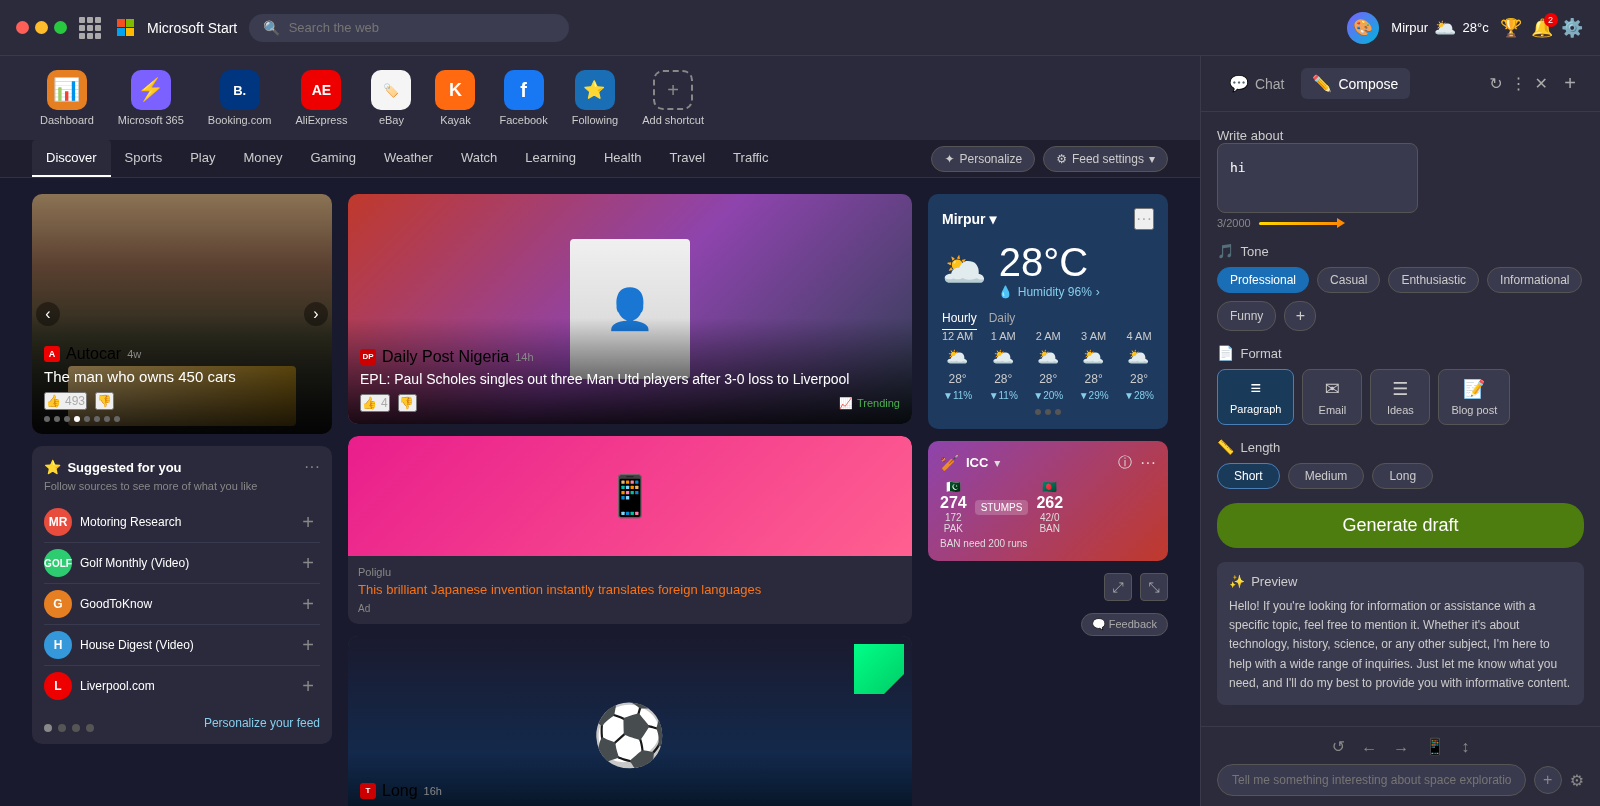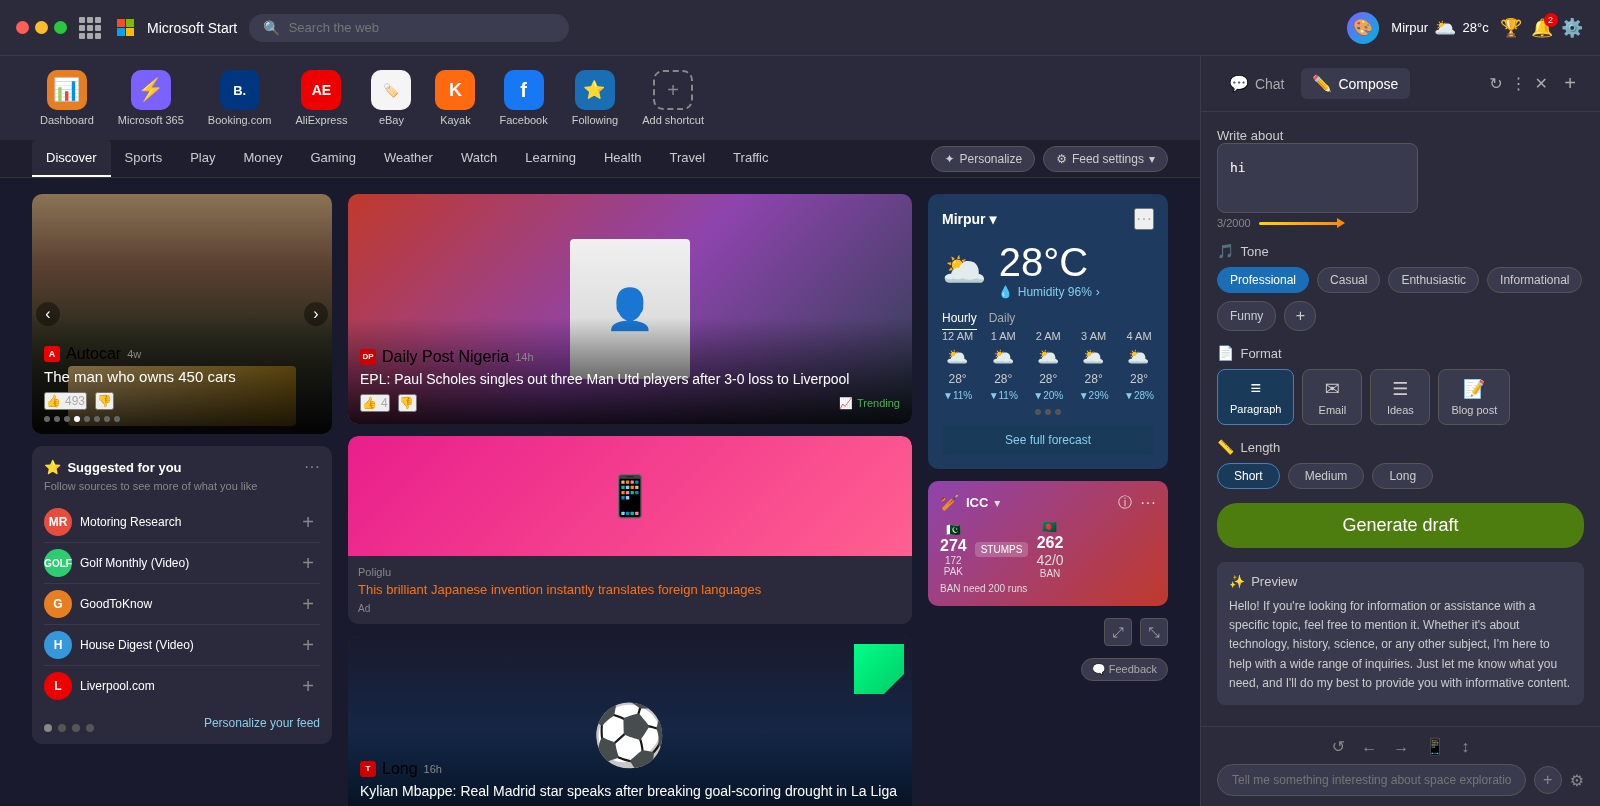--- a/index.html
+++ b/index.html
@@ -425,21 +425,20 @@
           <div style="width:100%;height:100%;background:linear-gradient(180deg,#1a1a2e 0%,#0f3460 100%);display:flex;align-items:center;justify-content:center;position:relative;">
             <div style="position:absolute;top:8px;right:8px;width:50px;height:50px;background:linear-gradient(135deg,#00ff88,#00cc66);clip-path:polygon(0 0,100% 0,100% 60%,60% 100%,0 100%);"></div>
             <div style="font-size:60px;z-index:1;">⚽</div>
           </div>
           <div class="card-overlay">
             <div class="card-source">
               <div class="source-logo tuko">T</div>
               <span>Long</span>
               <span style="color:#888;font-size:11px;">16h</span>
             </div>
-            <div class="card-title" style="font-size:14px;">Kylian Mbappe: Real Madrid star speaks after breaking goal-scoring drought in La Liga</div>
             <div class="card-actions">
               <button class="like-btn">👍 </button>
               <button class="dislike-btn">👎</button>
             </div>
           </div>
         </div>
 
       </div>
 
       <div class="right-col">
@@ -498,21 +497,20 @@
               <div class="hour-temp">28°</div>
               <div class="hour-precip">▼28%</div>
             </div>
           </div>
 
           <div style="display:flex;gap:4px;justify-content:center;margin-top:8px;">
             <div style="width:6px;height:6px;border-radius:50%;background:#555;"></div>
             <div style="width:6px;height:6px;border-radius:50%;background:#555;"></div>
             <div style="width:6px;height:6px;border-radius:50%;background:#555;"></div>
           </div>
-          <button class="weather-forecast-btn">See full forecast</button>
         </div>
 
         <div style="background:linear-gradient(135deg,#8e44ad 0%,#c0392b 100%);border-radius:10px;padding:12px;color:#fff;">
           <div style="display:flex;align-items:center;justify-content:space-between;margin-bottom:8px;">
             <div style="display:flex;align-items:center;gap:6px;">
               <span style="font-size:16px;">🏏</span>
               <span style="font-size:13px;font-weight:600;">ICC</span>
               <span style="font-size:12px;color:#ddd;">▾</span>
             </div>
             <div style="display:flex;gap:8px;">
@@ -526,21 +524,21 @@
               <span style="font-weight:bold;font-size:16px;">274</span>
               <span style="font-size:10px;color:#ddd;">172</span>
               <span style="font-size:10px;color:#ddd;">PAK</span>
             </div>
             <div style="display:flex;flex-direction:column;align-items:center;background:rgba(255,255,255,0.2);padding:2px 6px;border-radius:4px;">
               <span style="font-size:10px;">STUMPS</span>
             </div>
             <div style="display:flex;flex-direction:column;align-items:center;">
               <span>🇧🇩</span>
               <span style="font-weight:bold;font-size:16px;">262</span>
-              <span style="font-size:14px;color:#ddd;">42/0</span>
+              <span style="font-size:10px;color:#ddd;">42/0</span>
               <span style="font-size:10px;color:#ddd;">BAN</span>
             </div>
           </div>
           <div style="font-size:10px;color:#ddd;margin-top:4px;">BAN need 200 runs</div>
         </div>
 
         <div style="display:flex;justify-content:flex-end;gap:8px;">
           <button style="background:#3a3a4e;border:1px solid #555;color:#aaa;width:28px;height:28px;border-radius:4px;cursor:pointer;font-size:14px;">⤢</button>
           <button style="background:#3a3a4e;border:1px solid #555;color:#aaa;width:28px;height:28px;border-radius:4px;cursor:pointer;font-size:14px;">⤡</button>
         </div>

